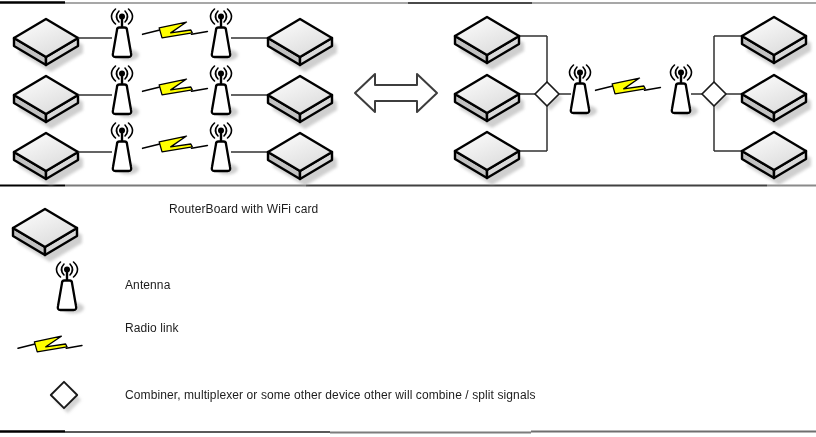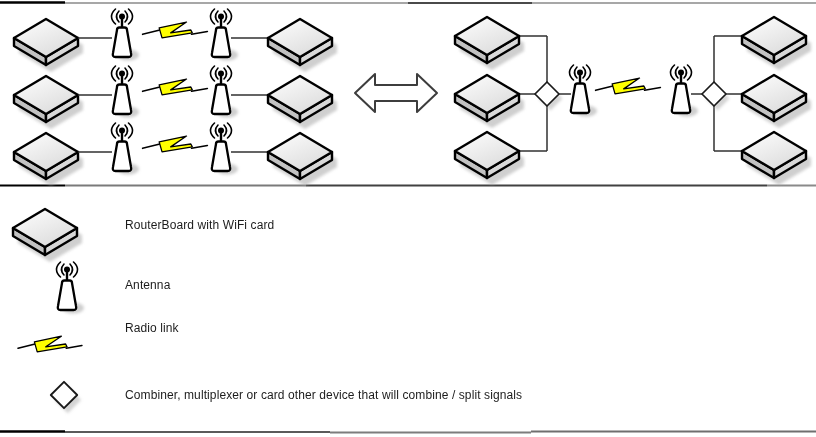--- a/index.html
+++ b/index.html
@@ -12,21 +12,21 @@
   }
   .stage svg{position:absolute;left:0;top:0;}
   .legend-label{
     position:absolute;
     left:125px;
     font-size:12px;
     color:#1c1c1c;
     letter-spacing:0.1px;
     white-space:nowrap;
   }
-  .ll-1{top:218px;}
+  .ll-1{top:202px;margin-left:44px;}
   .ll-2{top:278px;}
   .ll-3{top:321px;}
   .ll-4{top:388px;}
 </style>
 </head>
 <body>
 
 <div class="stage">
 
   <svg width="816" height="437" viewBox="0 0 816 437">
@@ -155,16 +155,16 @@
       <use href="#sym-antenna" transform="translate(67,310)"></use>
       <use href="#sym-bolt" transform="translate(50,344) scale(0.71)"></use>
       <use href="#sym-diamond" transform="translate(64,395) scale(1.1)"></use>
     </g>
   </svg>
 
   <div>
     <span class="legend-label ll-1">RouterBoard with WiFi card</span>
     <span class="legend-label ll-2">Antenna</span>
     <span class="legend-label ll-3">Radio link</span>
-    <span class="legend-label ll-4">Combiner, multiplexer or card other device that will combine / split signals</span>
+    <span class="legend-label ll-4">Combiner, multiplexer or some other device other will combine / split signals</span>
   </div>
 
 </div>
 
 </body></html>

